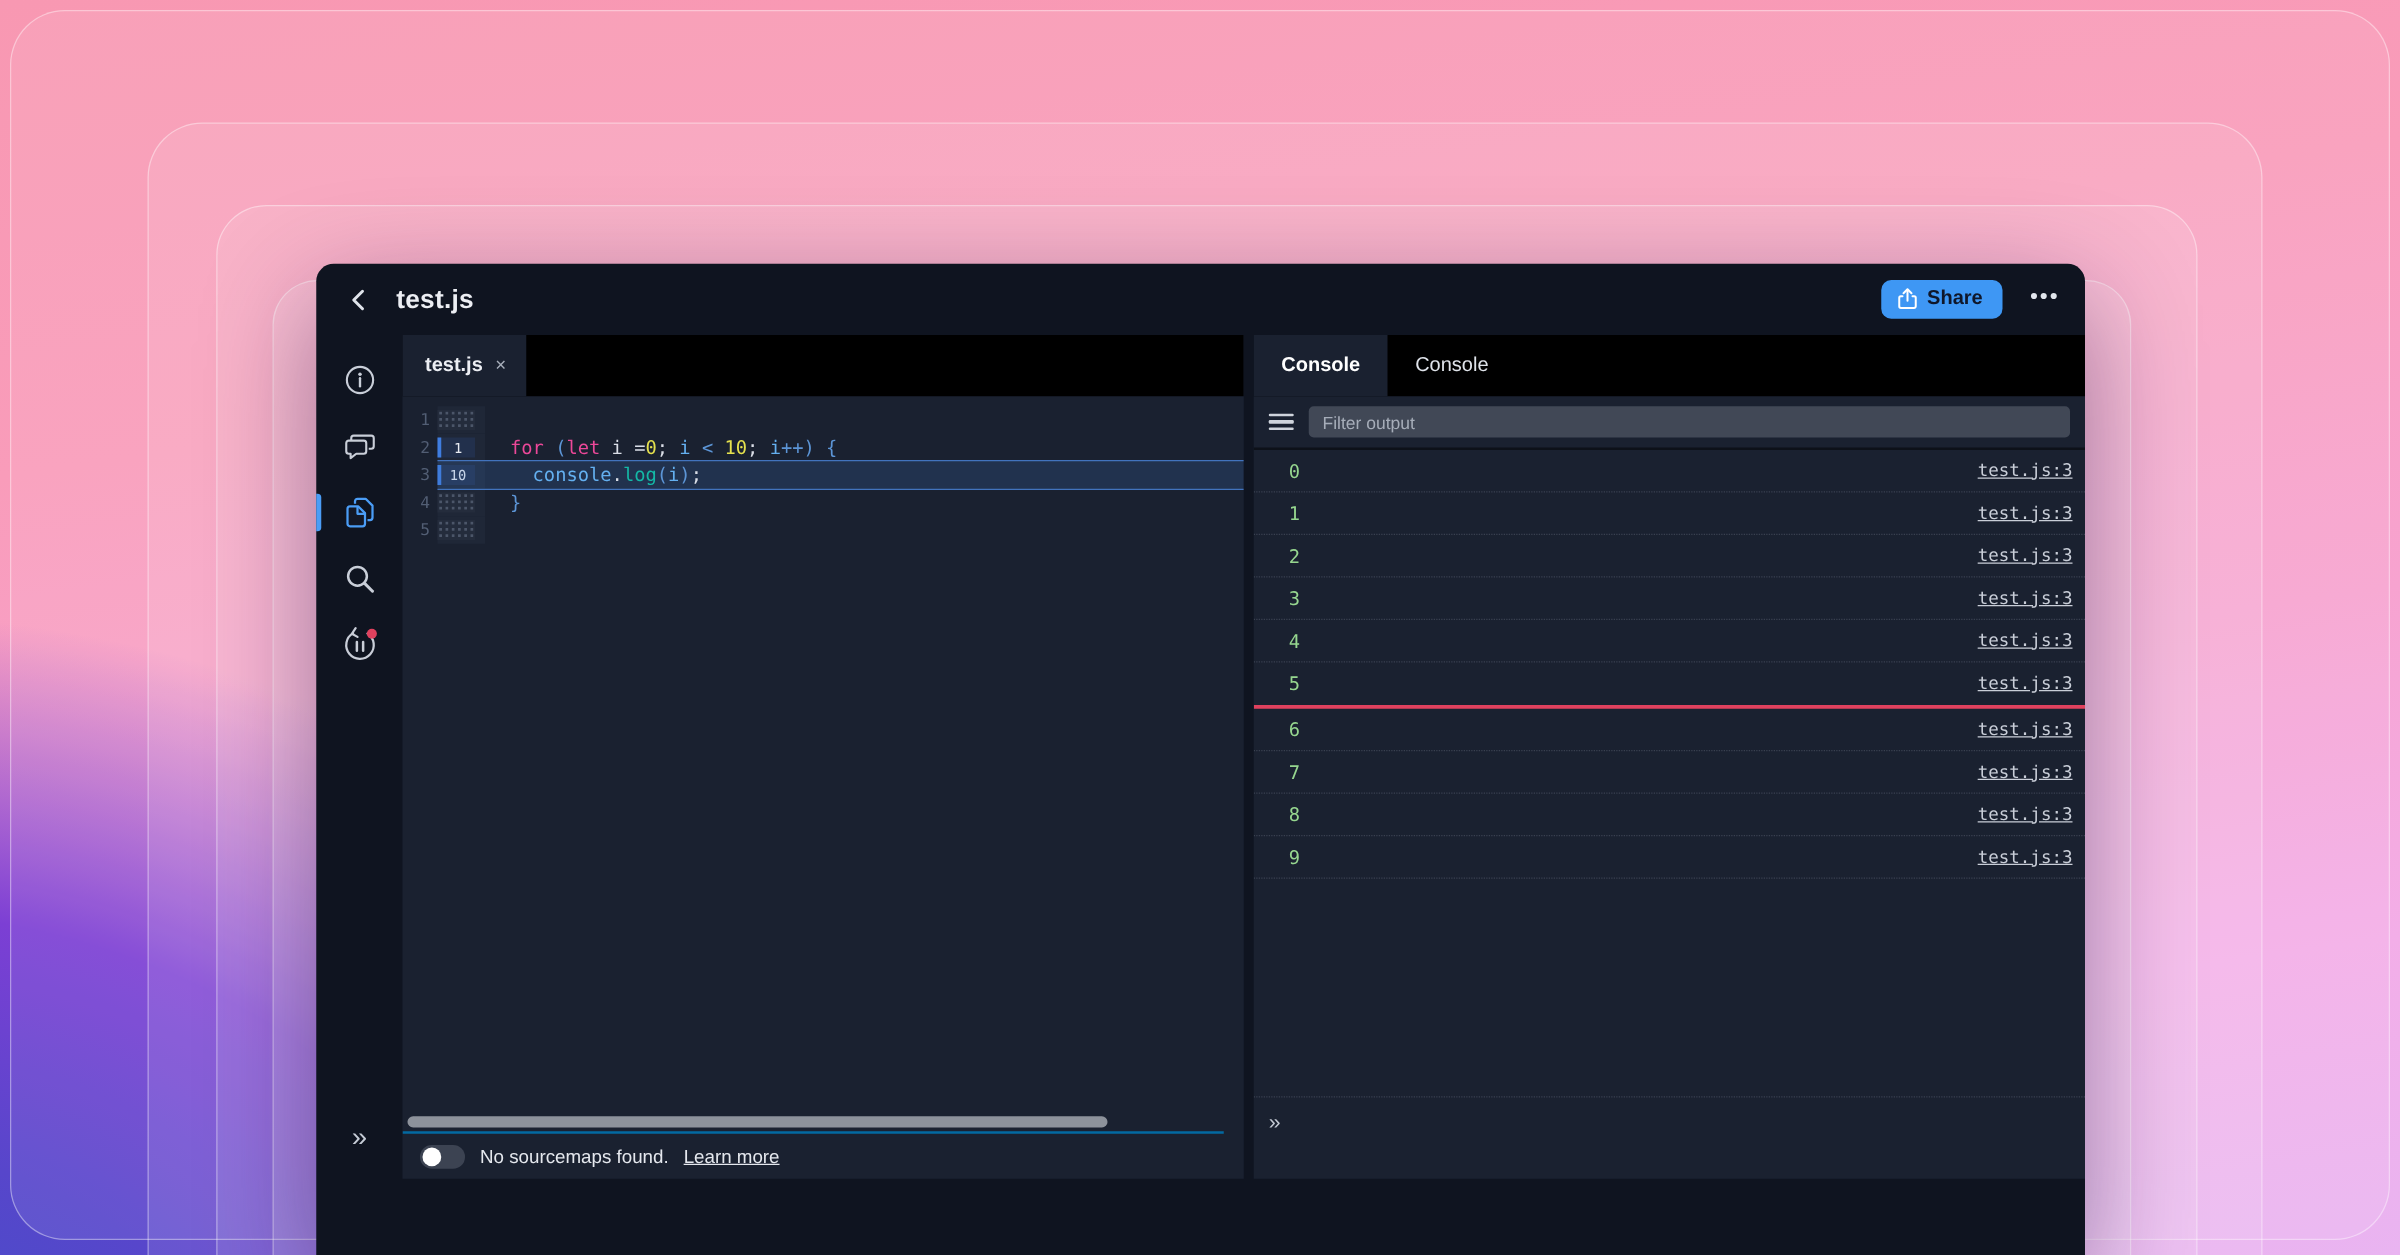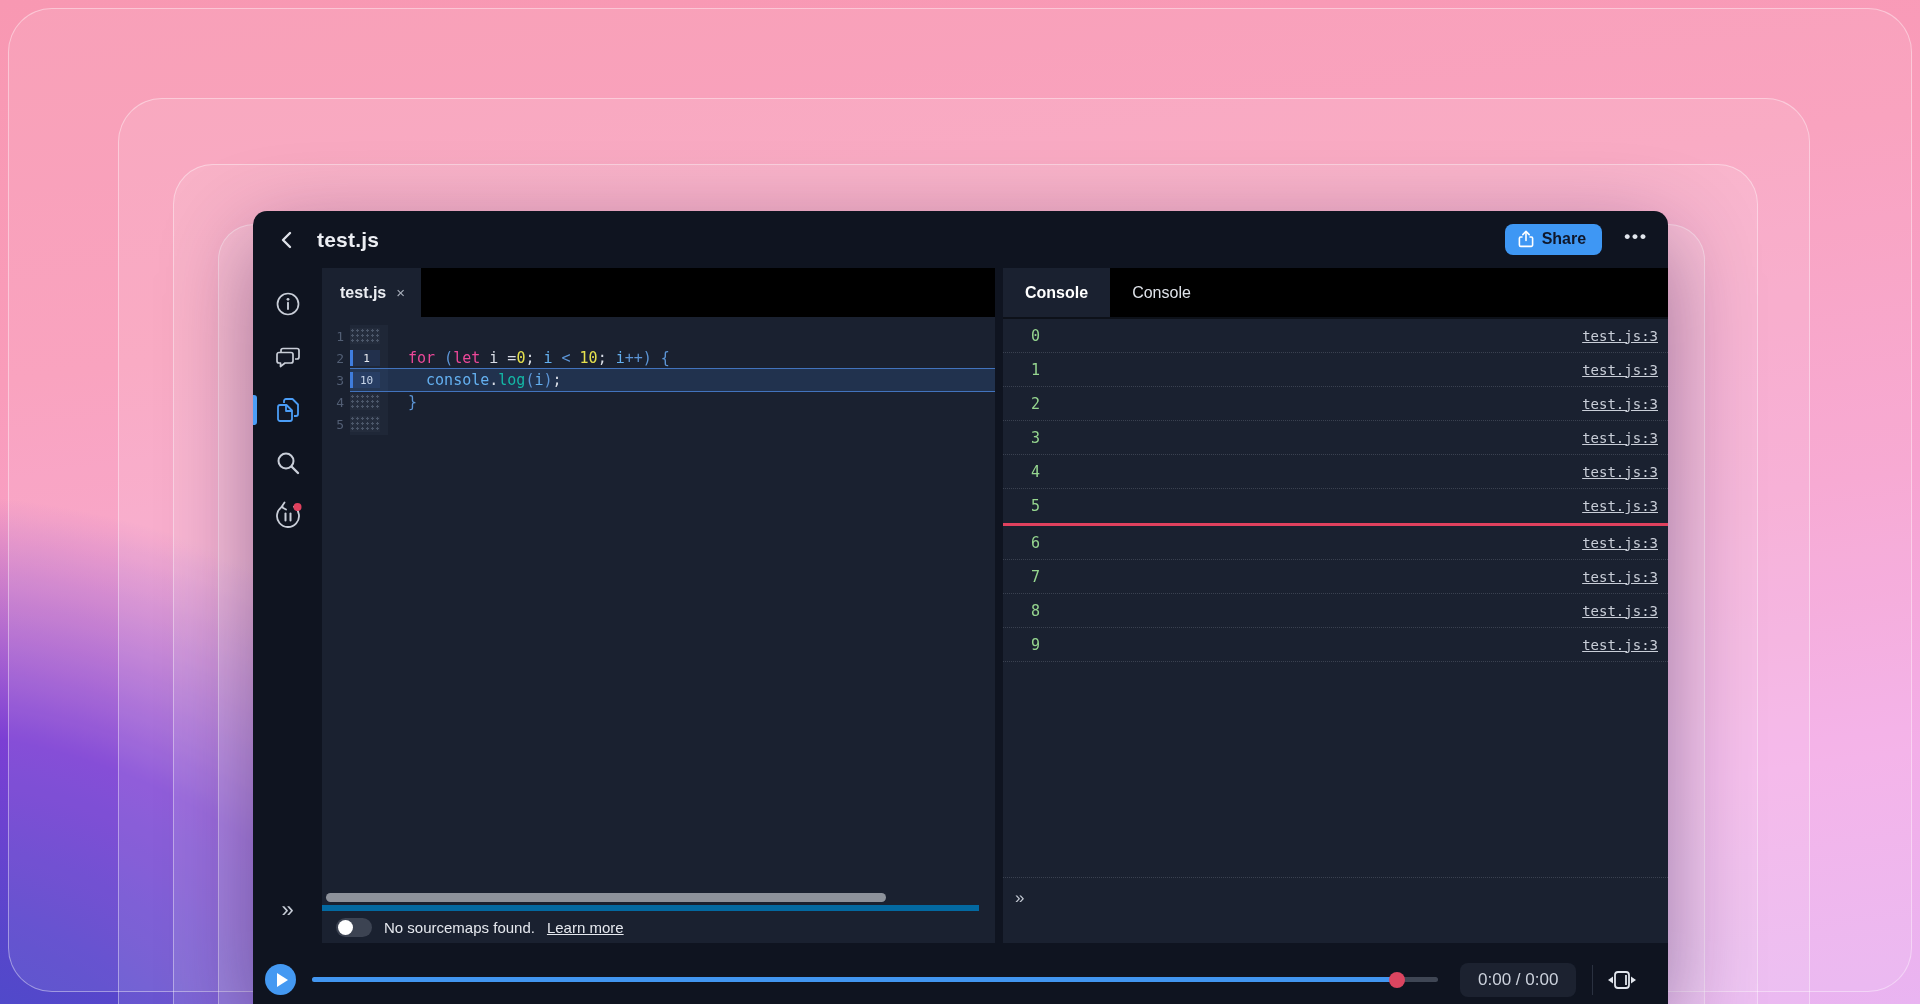--- a/index.html
+++ b/index.html
@@ -53,21 +53,21 @@
   .gut .dotbox { width:30px; height:16px; background-color:#242c3c;
     background-image:radial-gradient(rgba(150,165,190,.35) 1px, transparent 1.3px); background-size:5px 5px; }
   .gut .hitbadge { width:30px; height:16px; background:#22304c; border-left:3px solid #3f7de0; color:#e8ebf1;
     font-size:11px; display:flex; align-items:center; justify-content:center; cursor:pointer; }
   .code-line .src { padding-left:20px; white-space:pre; position:relative; z-index:2; }
   .code-line.hl::after { content:''; position:absolute; left:28px; right:0; top:-1px; bottom:-1px;
     background:rgba(64,118,200,.20); border-top:1.5px solid #4273bd; border-bottom:1.5px solid #4273bd; z-index:1; }
   .tk-kw { color:#ec4899; } .tk-fn { color:#14b8a6; } .tk-var { color:#64b0f0; }
   .tk-num { color:#e5e14e; } .tk-pn { color:#5c95d6; } .tk-pl { color:#d9dde6; }
   .hscroll { position:absolute; left:4px; bottom:41px; width:560px; height:9px; background:#8d929b; border-radius:5px; cursor:pointer; }
-  .ed-footer { position:absolute; left:0; right:16px; bottom:0; height:38px; border-top:6px solid #0369a1;
+  .ed-footer { position:absolute; left:0; right:16px; bottom:0; height:38px; border-top:2px solid #0369a1;
     display:flex; align-items:center; padding:0 14px; gap:12px; }
   .toggle { width:36px; height:19px; background:#3c4352; border-radius:10px; position:relative; flex:none; cursor:pointer; }
   .toggle .knob { position:absolute; left:2px; top:2px; width:15px; height:15px; border-radius:50%; background:#fff; }
   .ed-footer .txt { color:#e5e8ee; font-size:15px; }
   .ed-footer .lnk { color:#e5e8ee; font-size:15px; text-decoration:underline; cursor:pointer; }
 
   
   .console { left:750px; width:665px; }
   .c-tab { display:flex; align-items:center; padding:0 22px; font-size:16px; color:#dfe3ea; cursor:pointer; }
   .c-tab.active { background:#1a2130; color:#fff; font-weight:600; }
@@ -226,20 +226,28 @@
       <span class="txt">No sourcemaps found.</span>
       <span class="lnk">Learn more</span>
     </div>
   </div>
 
   <div class="panel console">
     <div class="tabstrip" id="console-tabs">
         <div class="c-tab active">Console</div>
         <div class="c-tab">Console</div>
       </div>
+    <div class="filter-row">
+      <div class="hamburger">
+          <span></span>
+          <span></span>
+          <span></span>
+        </div>
+      <input class="filter-input" type="text" placeholder="Filter output" style="">
+    </div>
     <div class="rows" id="console-rows">
         <div class="c-row">
           <span class="val">0</span>
           <span class="spacer"></span>
           <span class="srclink">test.js:3</span>
         </div>
         <div class="c-row">
           <span class="val">1</span>
           <span class="spacer"></span>
           <span class="srclink">test.js:3</span>
@@ -284,33 +292,14 @@
           <span class="val">9</span>
           <span class="spacer"></span>
           <span class="srclink">test.js:3</span>
         </div>
       </div>
     <div class="prompt-row">
       <span>»</span>
     </div>
   </div>
 
-  <div class="player">
-    <div class="play-btn">
-        <div class="tri"></div>
-      </div>
-    <div class="track">
-      <div class="fill" id="track-fill" style="width: 96.4%;"></div>
-      <div class="handle" id="track-handle" style="left: 96.4%;"></div>
-    </div>
-    <div class="time-pill">0:00 / 0:00</div>
-    <div class="v-div"></div>
-    <div class="device-btn">
-      <svg width="30" height="22" viewBox="0 0 30 22">
-        <polygon points="1,11 6,7.5 6,14.5" fill="#e2e6ed"></polygon>
-        <rect x="8" y="3" width="14" height="16" rx="3" fill="none" stroke="#e2e6ed" stroke-width="1.8"></rect>
-        <line x1="19" y1="6" x2="19" y2="16" stroke="#e2e6ed" stroke-width="1.8"></line>
-        <polygon points="29,11 24,7.5 24,14.5" fill="#e2e6ed"></polygon>
-      </svg>
-    </div>
-  </div>
 
 </div>
 
 </body></html>

